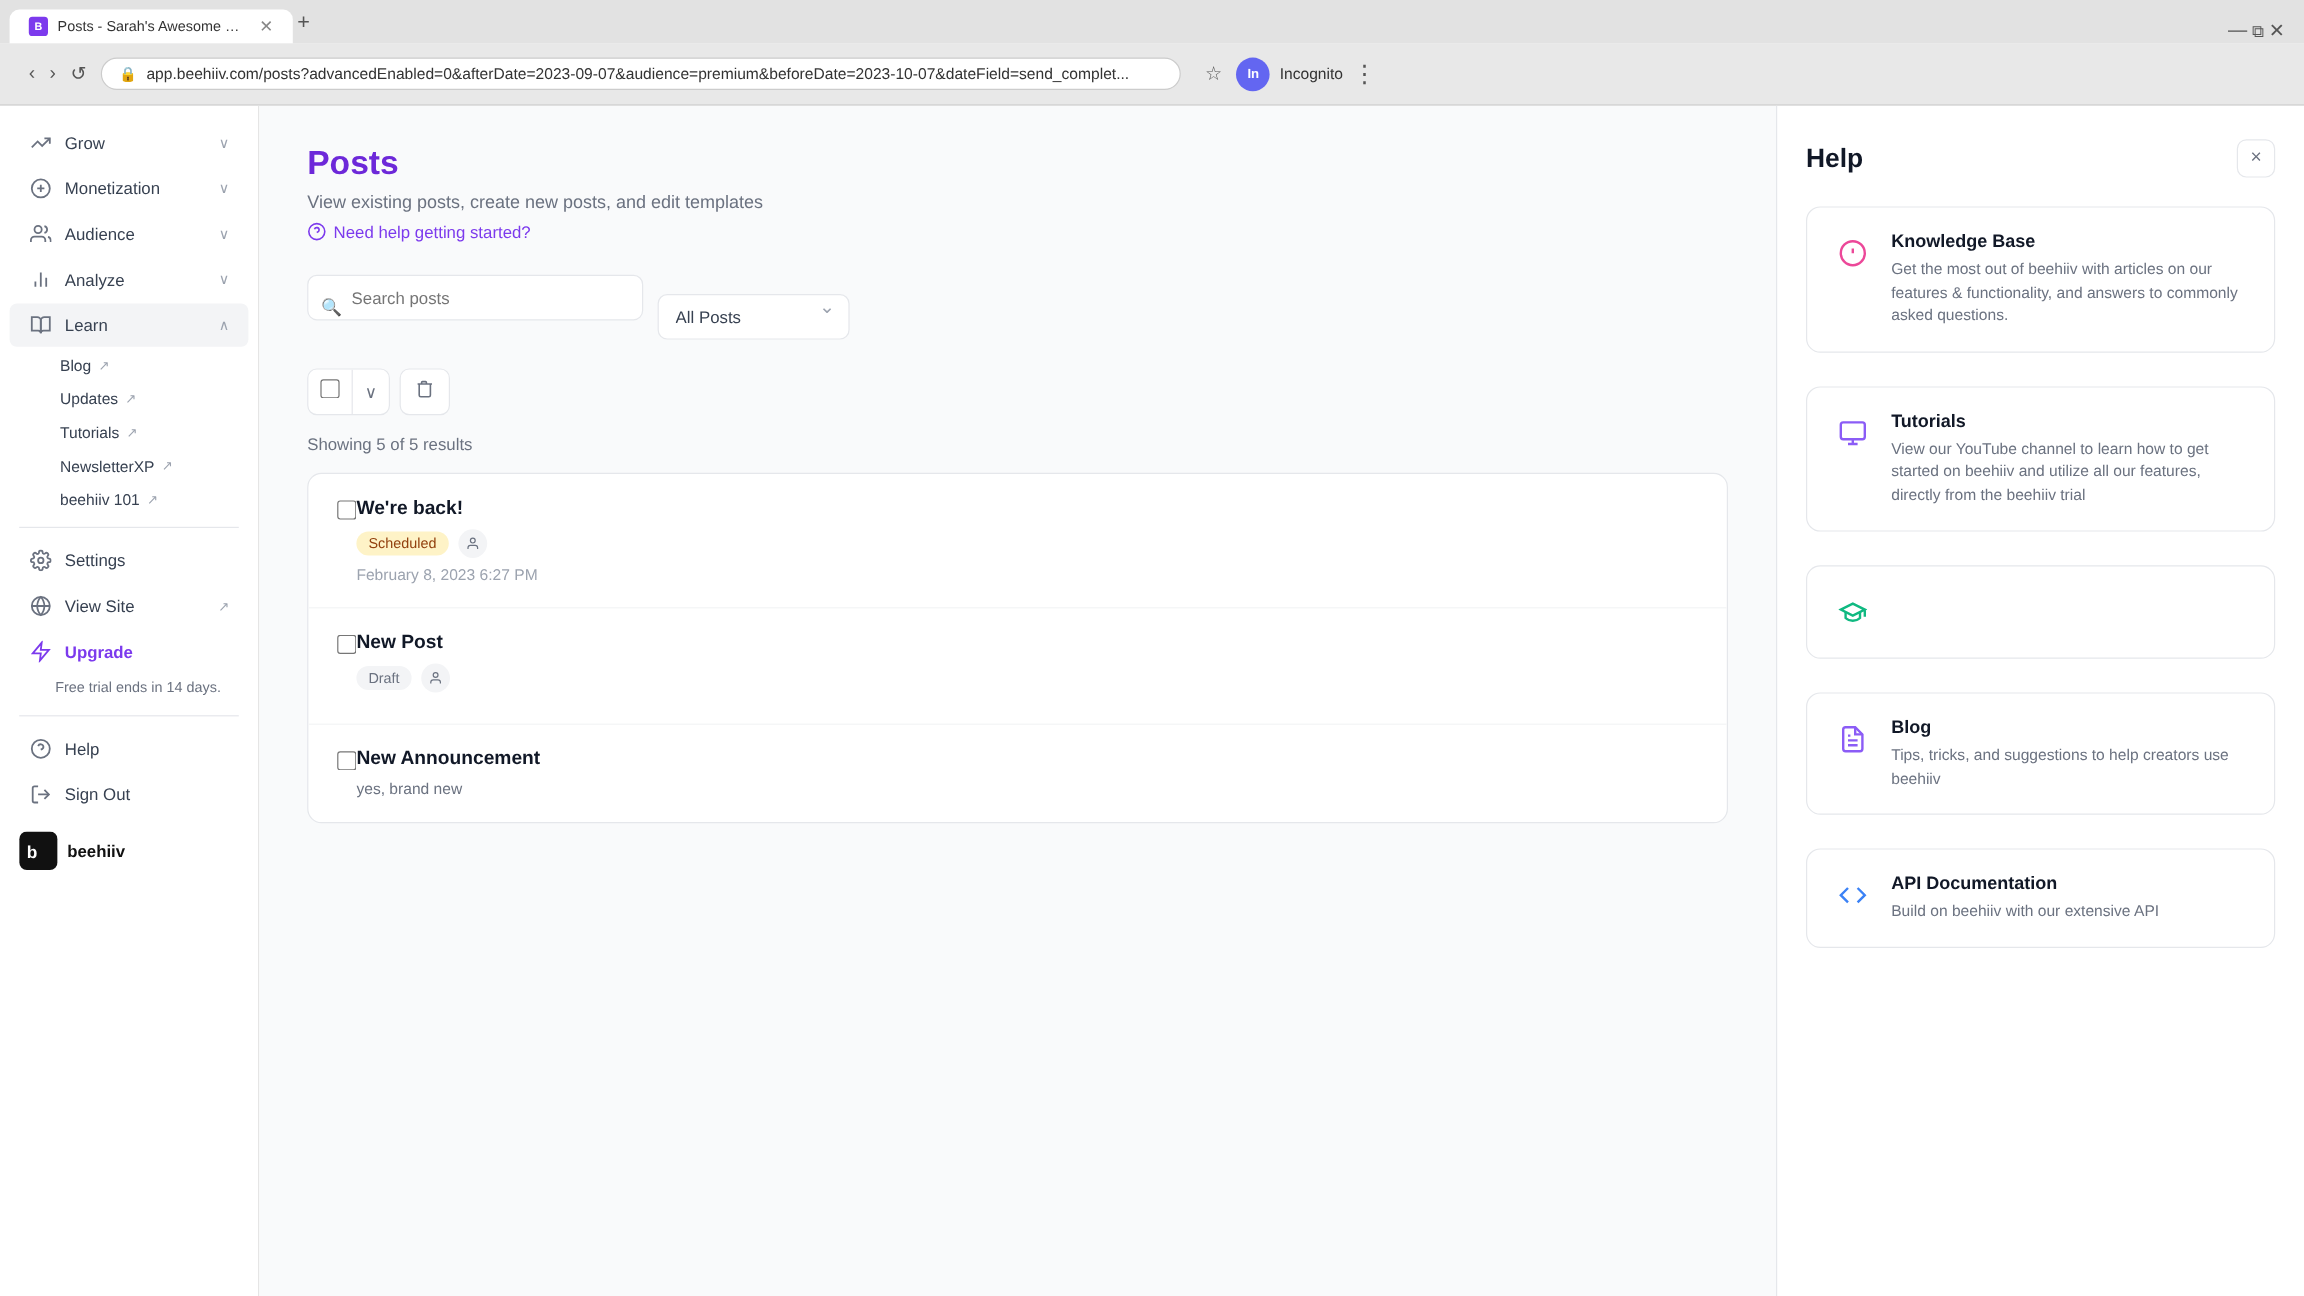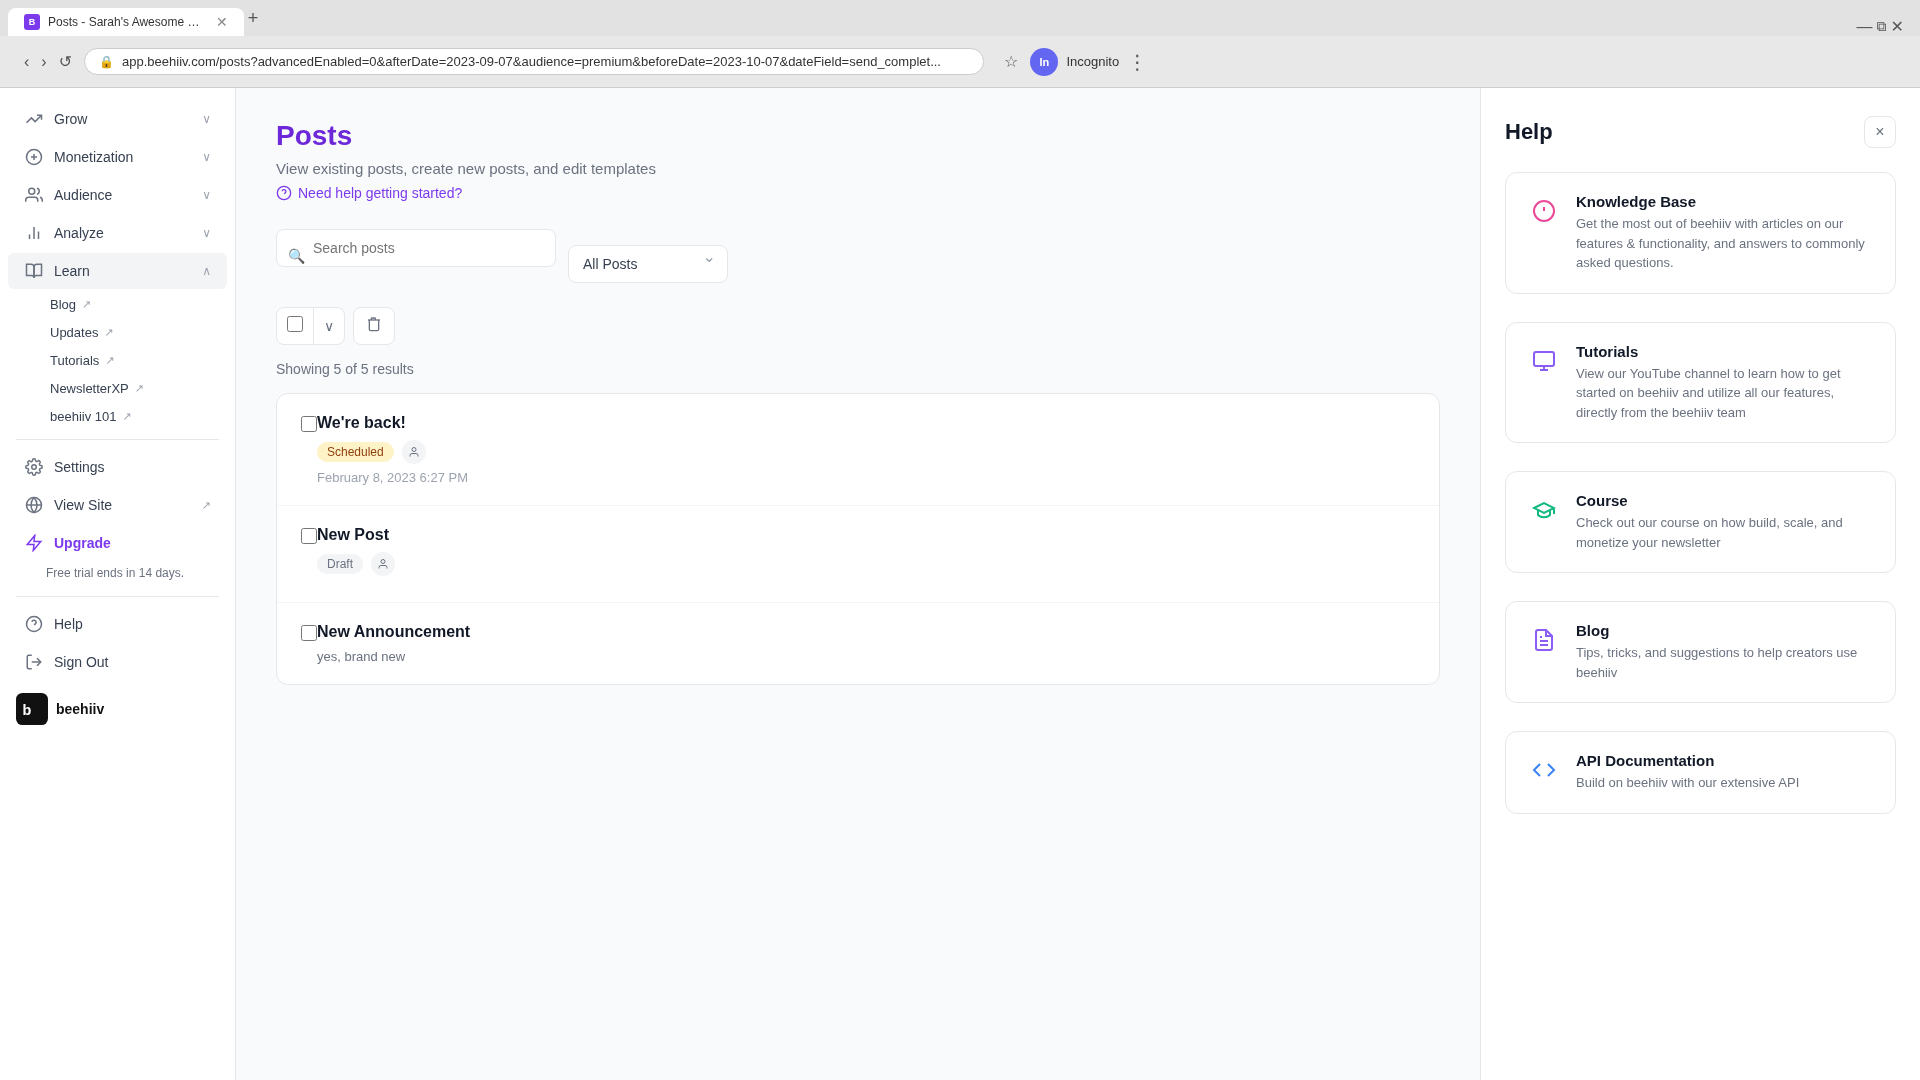--- a/index.html
+++ b/index.html
@@ -14,21 +14,21 @@
     .tabs-bar { background: #e2e2e2; height: 36px; display: flex; align-items: flex-end; padding: 0 8px; }
     .tab { background: white; border-radius: 8px 8px 0 0; padding: 6px 16px; font-size: 12px; display: flex; align-items: center; gap: 8px; min-width: 200px; position: relative; }
     .tab-favicon { width: 16px; height: 16px; background: #7c3aed; border-radius: 3px; display: flex; align-items: center; justify-content: center; color: white; font-size: 9px; font-weight: bold; }
     .tab-close { margin-left: auto; color: #888; font-size: 14px; cursor: pointer; }
     .tab-new { background: none; border: none; font-size: 18px; color: #555; cursor: pointer; margin-left: 4px; align-self: center; }
 
     
     .app-layout { display: flex; flex: 1; overflow: hidden; }
 
     
-    .sidebar { width: 236px; background: white; border-right: 1px solid #e5e5e5; display: flex; flex-direction: column; overflow-y: auto; flex-shrink: 0; padding: 12px 0; }
+    .sidebar { width: 216px; background: white; border-right: 1px solid #e5e5e5; display: flex; flex-direction: column; overflow-y: auto; flex-shrink: 0; padding: 12px 0; }
     .sidebar-item { display: flex; align-items: center; padding: 8px 16px; gap: 10px; cursor: pointer; color: #374151; font-size: 14px; border-radius: 6px; margin: 1px 8px; }
     .sidebar-item.active { background: #f3f4f6; }
     .sidebar-item-icon { width: 20px; height: 20px; display: flex; align-items: center; justify-content: center; color: #6b7280; flex-shrink: 0; }
     .sidebar-item-label { flex: 1; font-size: 14px; }
     .sidebar-item-arrow { color: #9ca3af; font-size: 12px; }
     .sidebar-submenu { padding-left: 42px; }
     .sidebar-submenu-item { display: flex; align-items: center; padding: 6px 16px 6px 0; gap: 6px; cursor: pointer; color: #374151; font-size: 13px; border-radius: 6px; margin: 1px 8px; }
     .sidebar-submenu-item .ext-icon { color: #9ca3af; font-size: 11px; }
     .sidebar-divider { height: 1px; background: #e5e7eb; margin: 8px 16px; }
     .upgrade-link { color: #7c3aed; font-weight: 600; }
@@ -405,36 +405,32 @@
       <div class="help-card-header">
         <div class="help-card-icon purple">
           <svg width="24" height="24" viewBox="0 0 24 24" fill="none" stroke="#8b5cf6" stroke-width="2">
               <rect x="2" y="3" width="20" height="14" rx="2" ry="2"></rect>
               <line x1="8" y1="21" x2="16" y2="21"></line>
               <line x1="12" y1="17" x2="12" y2="21"></line>
             </svg>
         </div>
         <div>
           <div class="help-card-title">Tutorials</div>
-          <div class="help-card-desc">View our YouTube channel to learn how to get started on beehiiv and utilize all our features, directly from the beehiiv team</div>
+          <div class="help-card-desc">View our YouTube channel to learn how to get started on beehiiv and utilize all our features, directly from the beehiiv trial</div>
         </div>
       </div>
     </div>
 
     <div class="help-card">
       <div class="help-card-header">
         <div class="help-card-icon green">
           <svg width="24" height="24" viewBox="0 0 24 24" fill="none" stroke="#10b981" stroke-width="2">
               <path d="M22 10v6M2 10l10-5 10 5-10 5z"></path>
               <path d="M6 12v5c3 3 9 3 12 0v-5"></path>
             </svg>
-        </div>
-        <div>
-          <div class="help-card-title">Course</div>
-          <div class="help-card-desc">Check out our course on how build, scale, and monetize your newsletter</div>
         </div>
       </div>
     </div>
 
     <div class="help-card">
       <div class="help-card-header">
         <div class="help-card-icon purple">
           <svg width="24" height="24" viewBox="0 0 24 24" fill="none" stroke="#8b5cf6" stroke-width="2">
               <path d="M14 2H6a2 2 0 0 0-2 2v16a2 2 0 0 0 2 2h12a2 2 0 0 0 2-2V8z"></path>
               <polyline points="14 2 14 8 20 8"></polyline>

